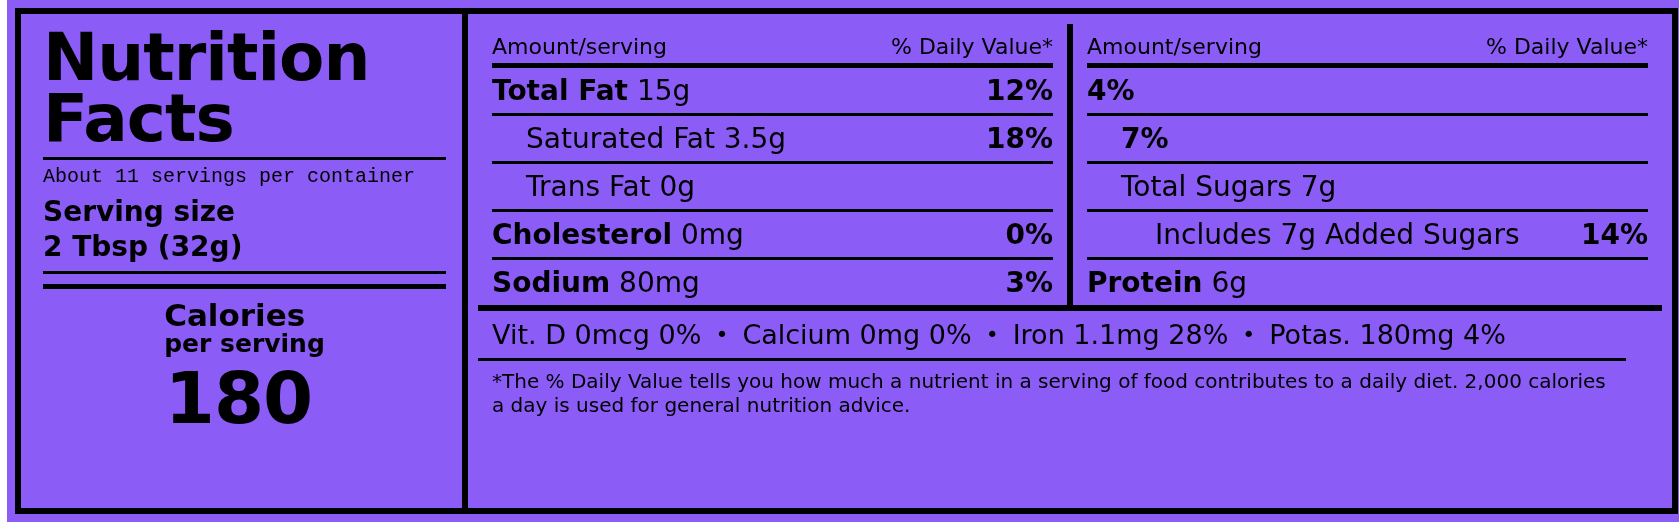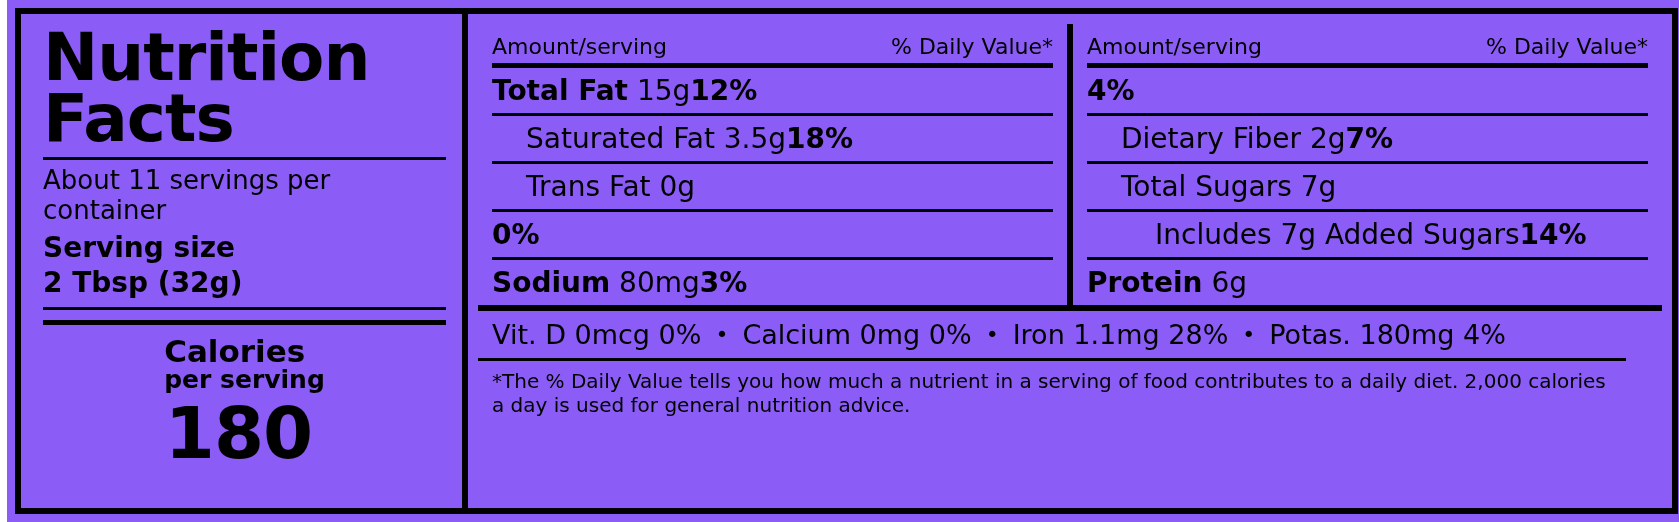--- a/index.html
+++ b/index.html
@@ -50,23 +50,24 @@
   }
   .rule-thin {
     border-top: 3px solid #000;
     margin: 8px 0 0 0;
   }
   .rule-medium {
     border-top: 5px solid #000;
     margin: 10px 0 0 0;
   }
   .servings {
-    font-size: 26px;
+    font-size: 20px;
     line-height: 1.12;
     margin-top: 6px;
+    font-family: Liberation Mono, monospace;
   }
   .serving-size-label {
     font-size: 28px;
     font-weight: bold;
     margin-top: 6px;
   }
   .serving-size-value {
     font-size: 28px;
     font-weight: bold;
     margin-top: 2px;
@@ -121,20 +122,21 @@
     border-left: 6px solid #000;
   }
   .col-head {
     display: flex;
     justify-content: space-between;
     font-size: 22px;
     padding-bottom: 4px;
   }
   .row {
     display: flex;
+    justify-content: space-between;
     align-items: baseline;
     border-top: 3px solid #000;
     padding: 6px 0 6px 0;
     font-size: 28px;
   }
   .row.thick {
     border-top: 5px solid #000;
   }
   .row .label {
     white-space: nowrap;
@@ -214,41 +216,41 @@
             <span class="label"><span>Saturated Fat</span> <span>3.5g</span></span>
             <span class="dv">18%</span>
           </div>
 
           <div class="row indent-1">
             <span class="label"><span>Trans Fat</span> <span>0g</span></span>
             <span class="dv"></span>
           </div>
 
           <div class="row">
+            <span class="label"><b>Cholesterol</b> <span>0mg</span></span>
             <span class="dv">0%</span>
           </div>
 
           <div class="row">
             <span class="label"><b>Sodium</b> <span>80mg</span></span>
             <span class="dv">3%</span>
           </div>
         </div>
 
         <div class="ncol second">
           <div class="col-head">
             <span>Amount/serving</span>
             <span>% Daily Value*</span>
           </div>
 
           <div class="row thick">
             <span class="dv">4%</span>
           </div>
 
           <div class="row indent-1">
-            <span class="label"><span>Dietary Fiber</span> <span>2g</span></span>
             <span class="dv">7%</span>
           </div>
 
           <div class="row indent-1">
             <span class="label"><span>Total Sugars</span> <span>7g</span></span>
             <span class="dv"></span>
           </div>
 
           <div class="row indent-2">
             <span class="label"><span>Includes 7g Added Sugars</span></span>

